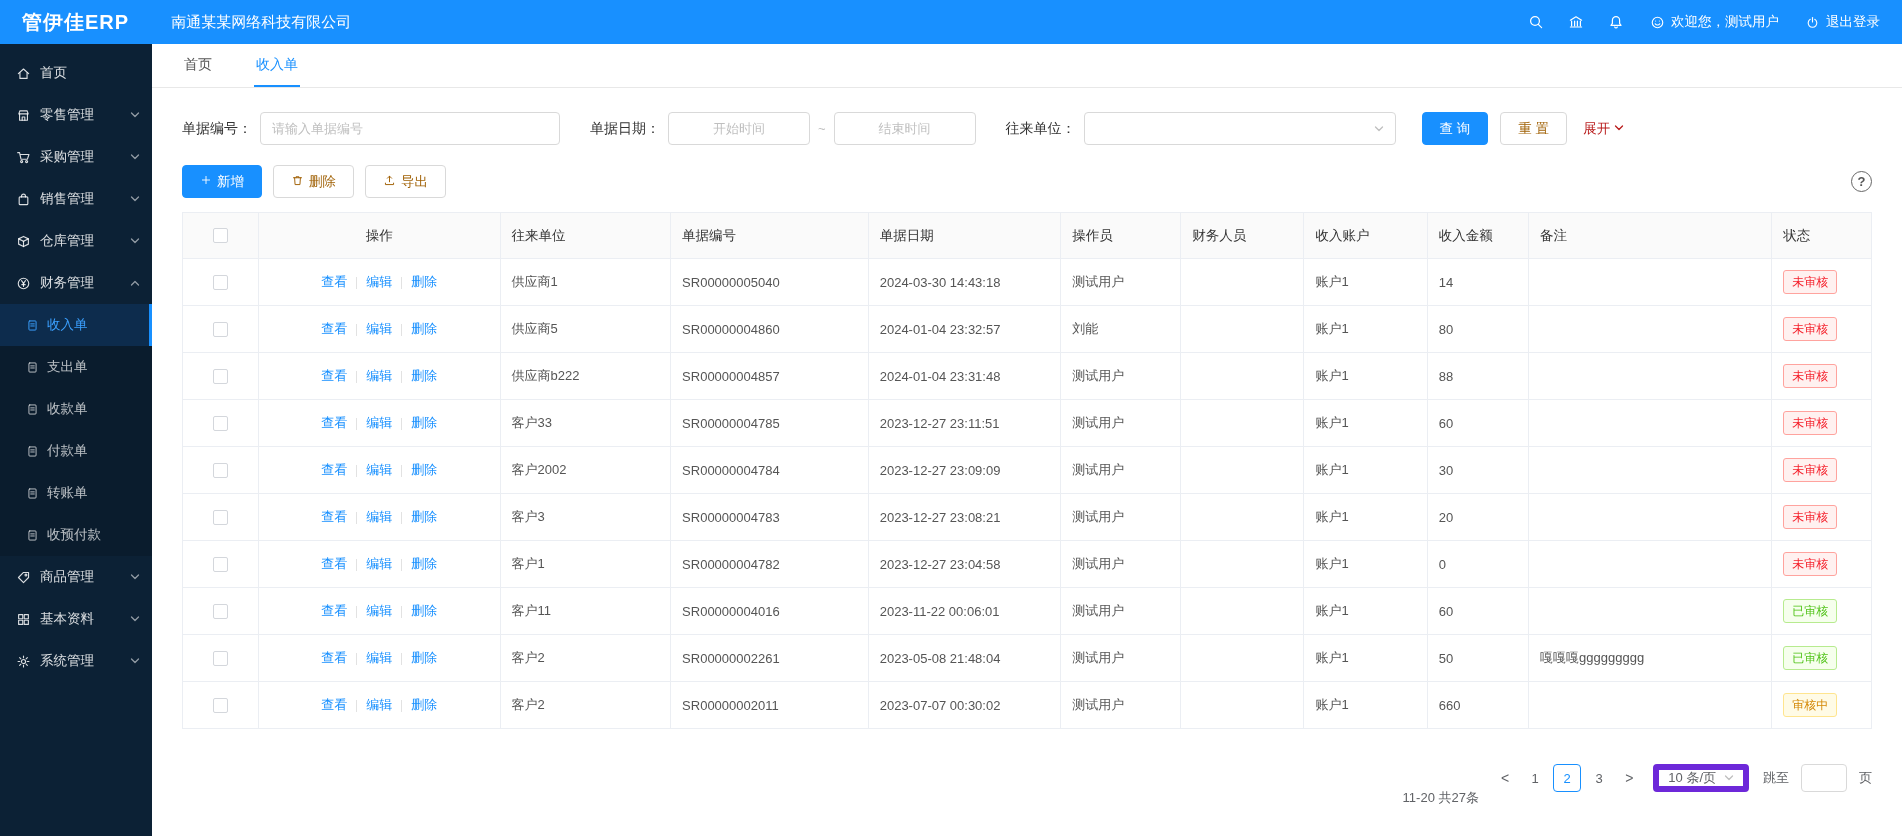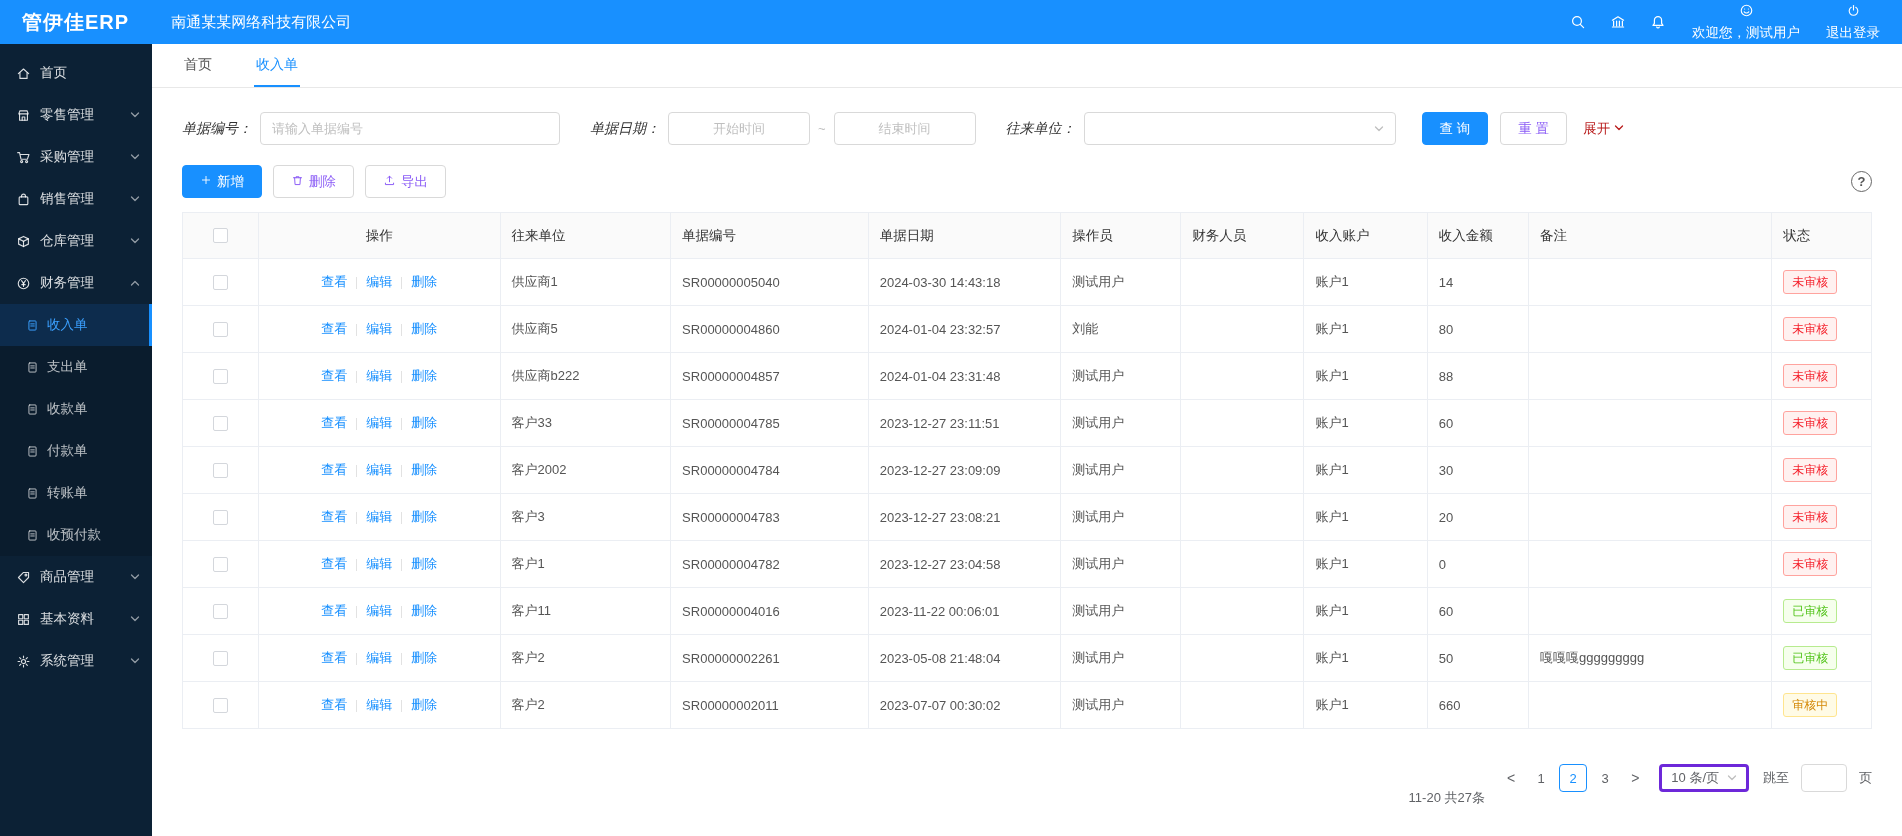--- a/index.html
+++ b/index.html
@@ -6,21 +6,21 @@
   html,body { width:1902px; height:836px; overflow:hidden; }
   body { font-family:"Liberation Sans","DejaVu Sans",sans-serif; font-size:13px; color:#333; background:#fff; }
   .app { width:1902px; height:836px; display:flex; flex-direction:column; }
 
   
   .header { height:44px; background:#1890ff; color:#fff; display:flex; align-items:center; padding:0 22px; flex:0 0 auto; }
   .logo { font-size:20px; font-weight:bold; letter-spacing:1px; }
   .company { font-size:15px; margin-left:42px; }
   .h-spacer { flex:1; }
   .hicon { display:flex; align-items:center; margin-left:24px; cursor:pointer; }
-  .huser { display:flex; align-items:center; gap:6px; margin-left:26px; font-size:13.5px; cursor:pointer;flex-direction:column; }
+  .huser { display:flex; align-items:center; gap:6px; margin-left:26px; font-size:13.5px; cursor:pointer; }
 
   
   .body { flex:1; display:flex; min-height:0; }
 
   
   .sidebar { width:152px; background:#0c2135; padding-top:8px; flex:0 0 auto; overflow:hidden; }
   .menu-item { height:42px; display:flex; align-items:center; gap:9px; padding:0 12px 0 16px; color:rgba(255,255,255,.85); cursor:pointer; font-size:13.5px; }
   .menu-item .mlabel { flex:1; }
   .menu-item .caret { color:rgba(255,255,255,.55); display:flex; }
   .caret.up svg { transform:rotate(180deg); }
@@ -31,30 +31,30 @@
 
   
   .main { flex:1; display:flex; flex-direction:column; background:#fff; min-width:0; }
 
   .tabbar { height:44px; border-bottom:1px solid #e8e8e8; display:flex; align-items:stretch; padding-left:30px; gap:40px; flex:0 0 auto; }
   .tab { display:flex; align-items:center; color:#555; cursor:pointer; font-size:14px; border-bottom:2px solid transparent; padding:0 2px; }
   .tab.active { color:#1890ff; border-bottom-color:#1890ff; }
 
   
   .filters { display:flex; align-items:center; padding:24px 30px 8px; flex:0 0 auto; }
-  .filters label { font-size:14px; color:#333; white-space:nowrap;font-style:italic; }
+  .filters label { font-size:14px; color:#333; white-space:nowrap; }
   .flt-input { width:300px; height:33px; border:1px solid #d9d9d9; border-radius:4px; padding:0 11px; font-size:13px; color:#333; margin-left:8px; outline:none; }
   input::placeholder { color:#bfbfbf; }
   .g2 { margin-left:30px; }
   .daterange { display:flex; align-items:center; margin-left:8px; }
   .daterange input { width:142px; height:33px; border:1px solid #d9d9d9; border-radius:4px; text-align:center; font-size:13px; outline:none; }
   .sep { color:#bfbfbf; margin:0 8px; }
   .flt-select { width:312px; height:33px; border:1px solid #d9d9d9; border-radius:4px; position:relative; margin-left:8px; cursor:pointer; background:#fff; }
   .flt-select .caret { position:absolute; right:11px; top:50%; transform:translateY(-50%); color:#bfbfbf; display:flex; }
-  .btn { height:33px; padding:0 17px; border:1px solid #d9d9d9; background:#fff; border-radius:4px; font-size:13.5px; color:#8b5cf6; cursor:pointer; display:inline-flex; align-items:center; gap:5px; font-family:inherit; }
+  .btn { height:33px; padding:0 17px; border:1px solid #d9d9d9; background:#fff; border-radius:4px; font-size:13.5px; color:#a16207; cursor:pointer; display:inline-flex; align-items:center; gap:5px; font-family:inherit; }
   .btn.primary { background:#1890ff; border-color:#1890ff; color:#fff; }
   .btn-search { margin-left:26px; }
   .btn-reset { margin-left:12px; }
   .expand { color:#b91c1c; display:flex; align-items:center; gap:4px; cursor:pointer; margin-left:16px; font-size:13.5px; text-decoration:none; }
 
   
   .toolbar { display:flex; align-items:center; gap:11px; padding:12px 30px 14px; flex:0 0 auto; }
   .help { margin-left:auto; width:21px; height:21px; border:1.6px solid #666; border-radius:50%; display:flex; align-items:center; justify-content:center; font-size:13px; color:#555; cursor:pointer; font-weight:bold; }
 
   
@@ -73,21 +73,21 @@
   .badge.success { color:#52c41a; background:#f6ffed; border:1px solid #b7eb8f; }
   .badge.warning { color:#d48806; background:#fffbe6; border:1px solid #ffe58f; }
 
   
   .pagination { display:flex; align-items:center; justify-content:flex-end; gap:6px; padding:20px 30px; color:#606266; font-size:13px; flex:0 0 auto; }
   .pg-total { margin-right:10px;margin-top:40px; }
   .pg-arrow { border:none; background:none; color:#606266; font-size:14px; cursor:pointer; padding:0 6px; font-family:inherit; }
   .pages { display:inline-flex; gap:4px; }
   .page { min-width:28px; height:28px; border:1px solid transparent; background:#fff; color:#606266; cursor:pointer; border-radius:4px; font-size:13px; font-family:inherit; }
   .page.current { border-color:#1890ff; color:#1890ff; }
-  .pg-size { height:28px; border:3px solid #6d28d9; border-radius:4px; display:inline-flex; align-items:center; padding:0 9px; gap:8px; color:#606266; cursor:pointer; margin:0 8px; }
+  .pg-size { height:28px; border:6px solid #6d28d9; border-radius:4px; display:inline-flex; align-items:center; padding:0 9px; gap:8px; color:#606266; cursor:pointer; margin:0 8px; }
   .pg-size .caret { color:#bfbfbf; display:flex; }
   .pg-jump-input { width:46px; height:28px; border:1px solid #d9d9d9; border-radius:4px; margin:0 6px; outline:none; text-align:center; }
 </style>
 </head>
 <body>
 
 <div class="app">
 
   <div class="header">
     <div class="logo">管伊佳ERP</div>

